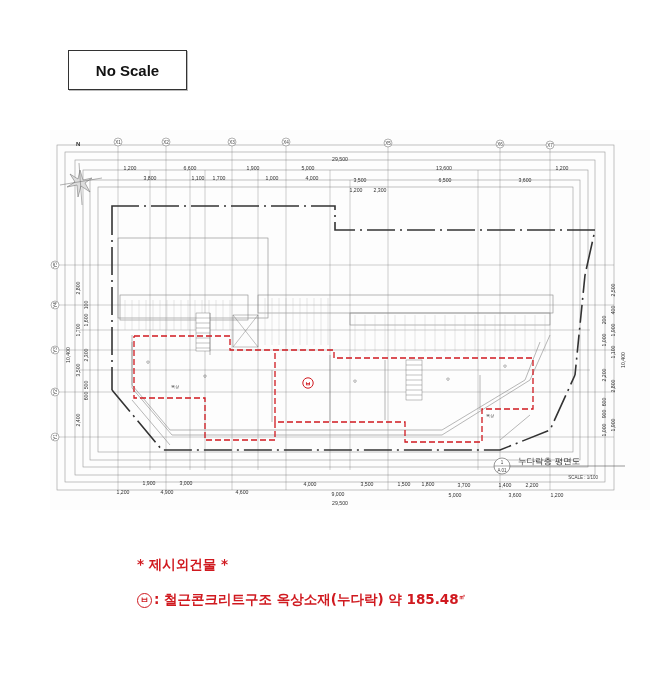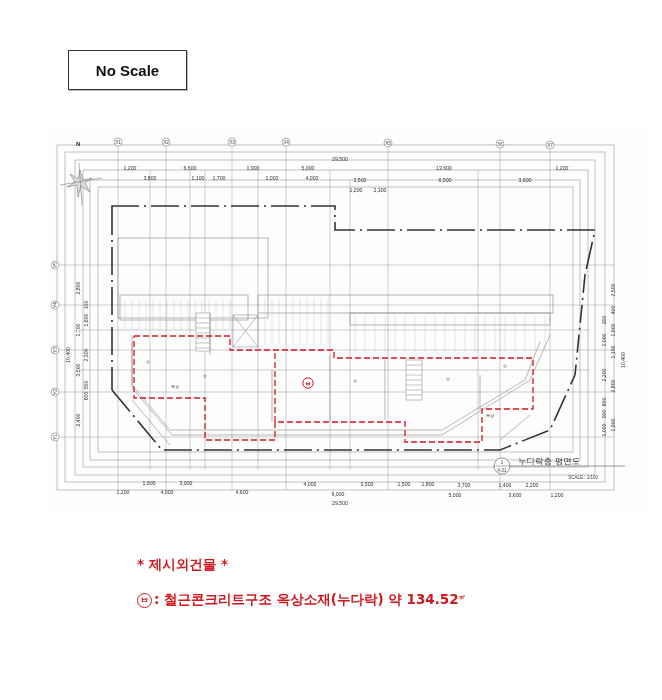--- a/index.html
+++ b/index.html
@@ -306,14 +306,14 @@
       <text x="452" y="342" text-anchor="middle" class="scale-lbl">A 01</text>
       <line x1="460" y1="336" x2="575" y2="336" stroke="#555" stroke-width="0.6"></line>
       <text class="title-ko" x="468" y="334">누다락층 평면도</text>
       <text class="scale-lbl" x="548" y="349" text-anchor="end">SCALE : 1/100</text>
     </g>
   </svg>
 </div>
 
 <div class="caption caption-1">* 제시외건물 *</div>
 <div class="caption caption-2">
-  <span class="circ-mark">ㅂ</span><span>: 철근콘크리트구조 옥상소재(누다락) 약 134.52</span><sup>㎡</sup>
+  <span class="circ-mark">ㅂ</span><span>: 철근콘크리트구조 옥상소재(누다락) 약 185.48</span><sup>㎡</sup>
 </div>
 
 </body></html>

